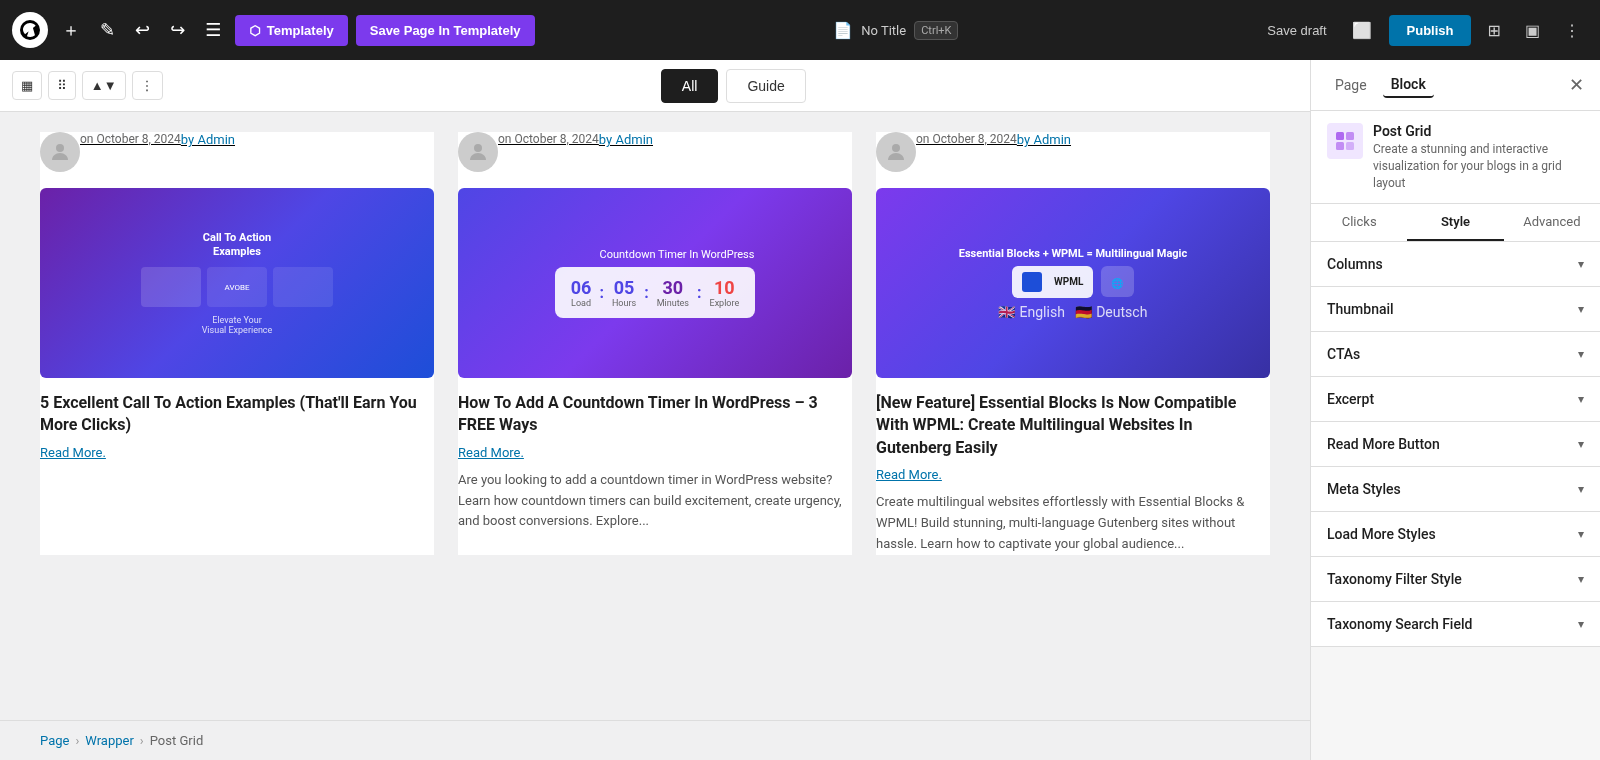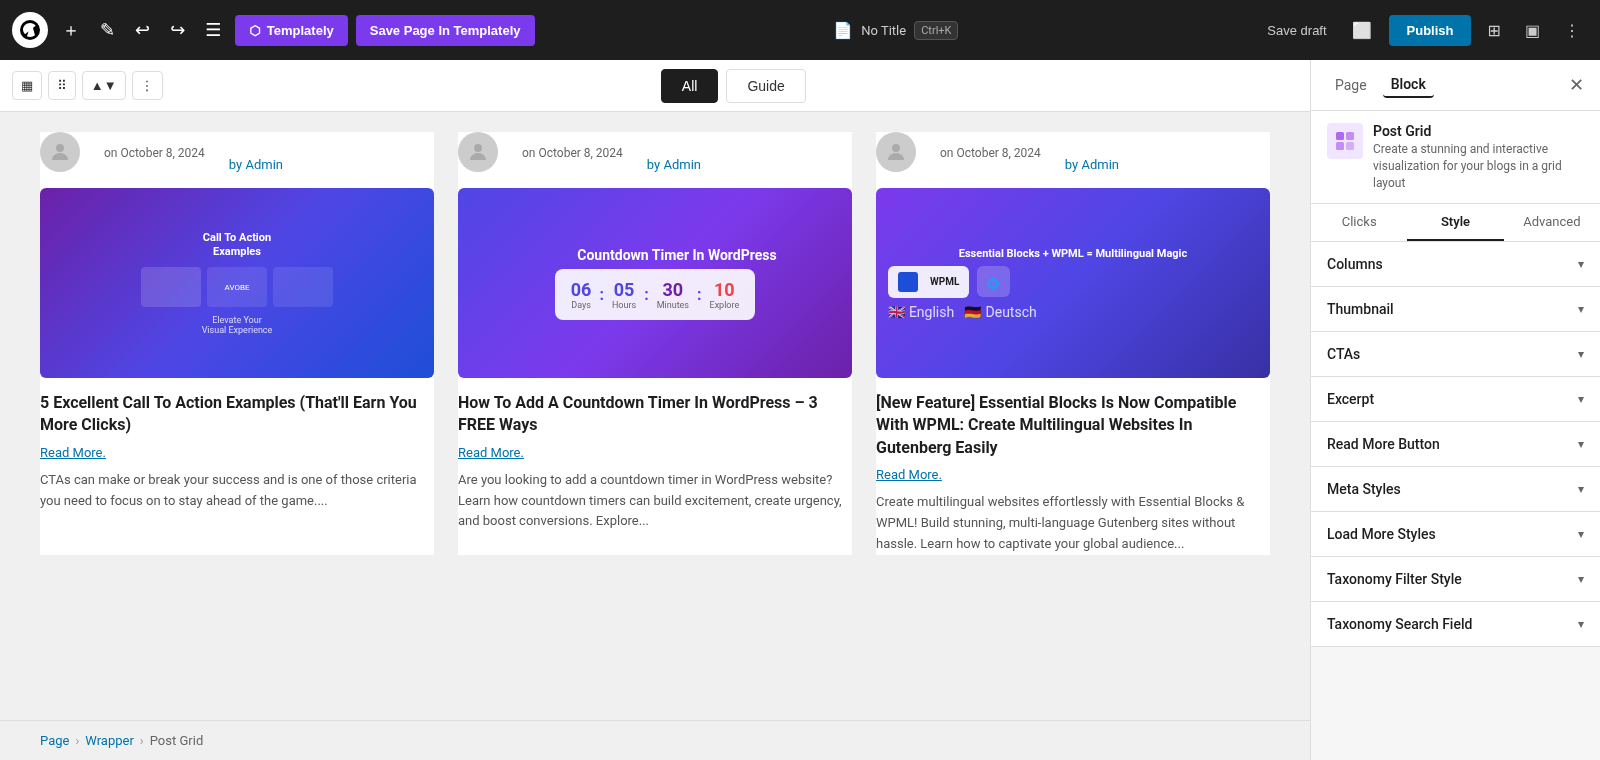--- a/index.html
+++ b/index.html
@@ -81,21 +81,21 @@
 
     
     .posts-area {
       padding: 20px 40px 20px 40px; flex: 1;
     }
     .post-meta { font-size: 12px; color: #666; margin-bottom: 12px; }
     .posts-grid {
       display: grid; grid-template-columns: repeat(3, 1fr); gap: 24px;
     }
     .post-card { background: #fff; }
-    .post-author { display: flex; align-items: flex-end; gap: 24px; margin-bottom: 16px; }
+    .post-author { display: flex; align-items: flex-start; gap: 0; margin-bottom: 16px; text-decoration: underline; }
     .avatar {
       width: 40px; height: 40px; border-radius: 50%; background: #ccc;
       display: flex; align-items: center; justify-content: center; color: #888;
       font-size: 18px; flex-shrink: 0;
     }
     .author-name { font-size: 13px; color: #0073aa; }
     .post-image-placeholder {
       width: 100%; height: 190px; border-radius: 6px;
       margin-bottom: 14px; overflow: hidden; position: relative;
     }
@@ -246,41 +246,40 @@
               <div style="display:flex;gap:6px;">
                 <div style="width:60px;height:40px;background:rgba(255,255,255,0.15);border-radius:4px;"></div>
                 <div style="width:60px;height:40px;background:rgba(255,255,255,0.1);border-radius:4px;display:flex;align-items:center;justify-content:center;color:#fff;font-size:8px;">AVOBE</div>
                 <div style="width:60px;height:40px;background:rgba(255,255,255,0.1);border-radius:4px;"></div>
               </div>
               <div style="color:#fff;font-size:9px;text-align:center;opacity:0.8;">Elevate Your<br>Visual Experience</div>
             </div>
           </div>
           <h3 class="post-title">5 Excellent Call To Action Examples (That'll Earn You More Clicks)</h3>
           <a class="read-more">Read More.</a>
-          <p class="post-excerpt">CTAs can make or break your success and is one of those criteria you need to focus on to stay ahead of the game....</p>
         </div>
 
         <div class="post-card">
           <div class="post-author">
             <div class="avatar">
               <svg width="24" height="24" viewBox="0 0 24 24" fill="#aaa">
                   <circle cx="12" cy="8" r="4"></circle>
                   <path d="M4 20c0-4 3.6-7 8-7s8 3 8 7"></path>
                 </svg>
             </div>
             <span class="post-meta">on October 8, 2024</span>
             <span class="author-name">by Admin</span>
           </div>
           <div class="post-image-placeholder img-countdown">
             <div style="position:absolute;inset:0;display:flex;flex-direction:column;align-items:center;justify-content:center;gap:6px;padding:10px;">
-              <div style="color:#fff;font-size:14px;font-weight:700;padding-left:44px;">Countdown Timer In WordPress</div>
+              <div style="color:#fff;font-size:11px;font-weight:400;padding-left:44px;">Countdown Timer In WordPress</div>
               <div style="background:rgba(255,255,255,0.9);border-radius:8px;padding:10px 16px;display:flex;gap:8px;align-items:center;">
                 <div style="text-align:center;">
                     <div style="font-size:18px;font-weight:700;color:#4f46e5;">06</div>
-                    <div style="font-size:9px;color:#666;">Days</div>
+                    <div style="font-size:9px;color:#666;">Load</div>
                   </div>
                 <div style="color:#4f46e5;font-weight:700;">:</div>
                 <div style="text-align:center;">
                     <div style="font-size:18px;font-weight:700;color:#4f46e5;">05</div>
                     <div style="font-size:9px;color:#666;">Hours</div>
                   </div>
                 <div style="color:#4f46e5;font-weight:700;">:</div>
                 <div style="text-align:center;">
                     <div style="font-size:18px;font-weight:700;color:#6b21a8;">30</div>
                     <div style="font-size:9px;color:#666;">Minutes</div>
@@ -303,21 +302,21 @@
             <div class="avatar">
               <svg width="24" height="24" viewBox="0 0 24 24" fill="#aaa">
                   <circle cx="12" cy="8" r="4"></circle>
                   <path d="M4 20c0-4 3.6-7 8-7s8 3 8 7"></path>
                 </svg>
             </div>
             <span class="post-meta">on October 8, 2024</span>
             <span class="author-name">by Admin</span>
           </div>
           <div class="post-image-placeholder img-wpml">
-            <div style="position:absolute;inset:0;display:flex;flex-direction:column;justify-content:center;gap:6px;padding:12px;">
+            <div style="position:absolute;inset:0;display:flex;flex-direction:column;align-items:center;justify-content:center;gap:6px;padding:12px;">
               <div style="color:#fff;font-size:11px;font-weight:700;text-align:center;">Essential Blocks + WPML = Multilingual Magic</div>
               <div style="display:flex;gap:8px;align-items:center;">
                 <div style="background:rgba(255,255,255,0.9);border-radius:6px;padding:6px 10px;display:flex;align-items:center;gap:12px;">
                   <div style="width:20px;height:20px;background:#1d4ed8;border-radius:3px;"></div>
                   <span style="font-size:10px;font-weight:700;color:#1e1e1e;">WPML</span>
                 </div>
                 <div style="background:rgba(255,255,255,0.2);border-radius:6px;padding:6px 10px;">
                   <span style="font-size:10px;color:#fff;">🌐</span>
                 </div>
               </div>

